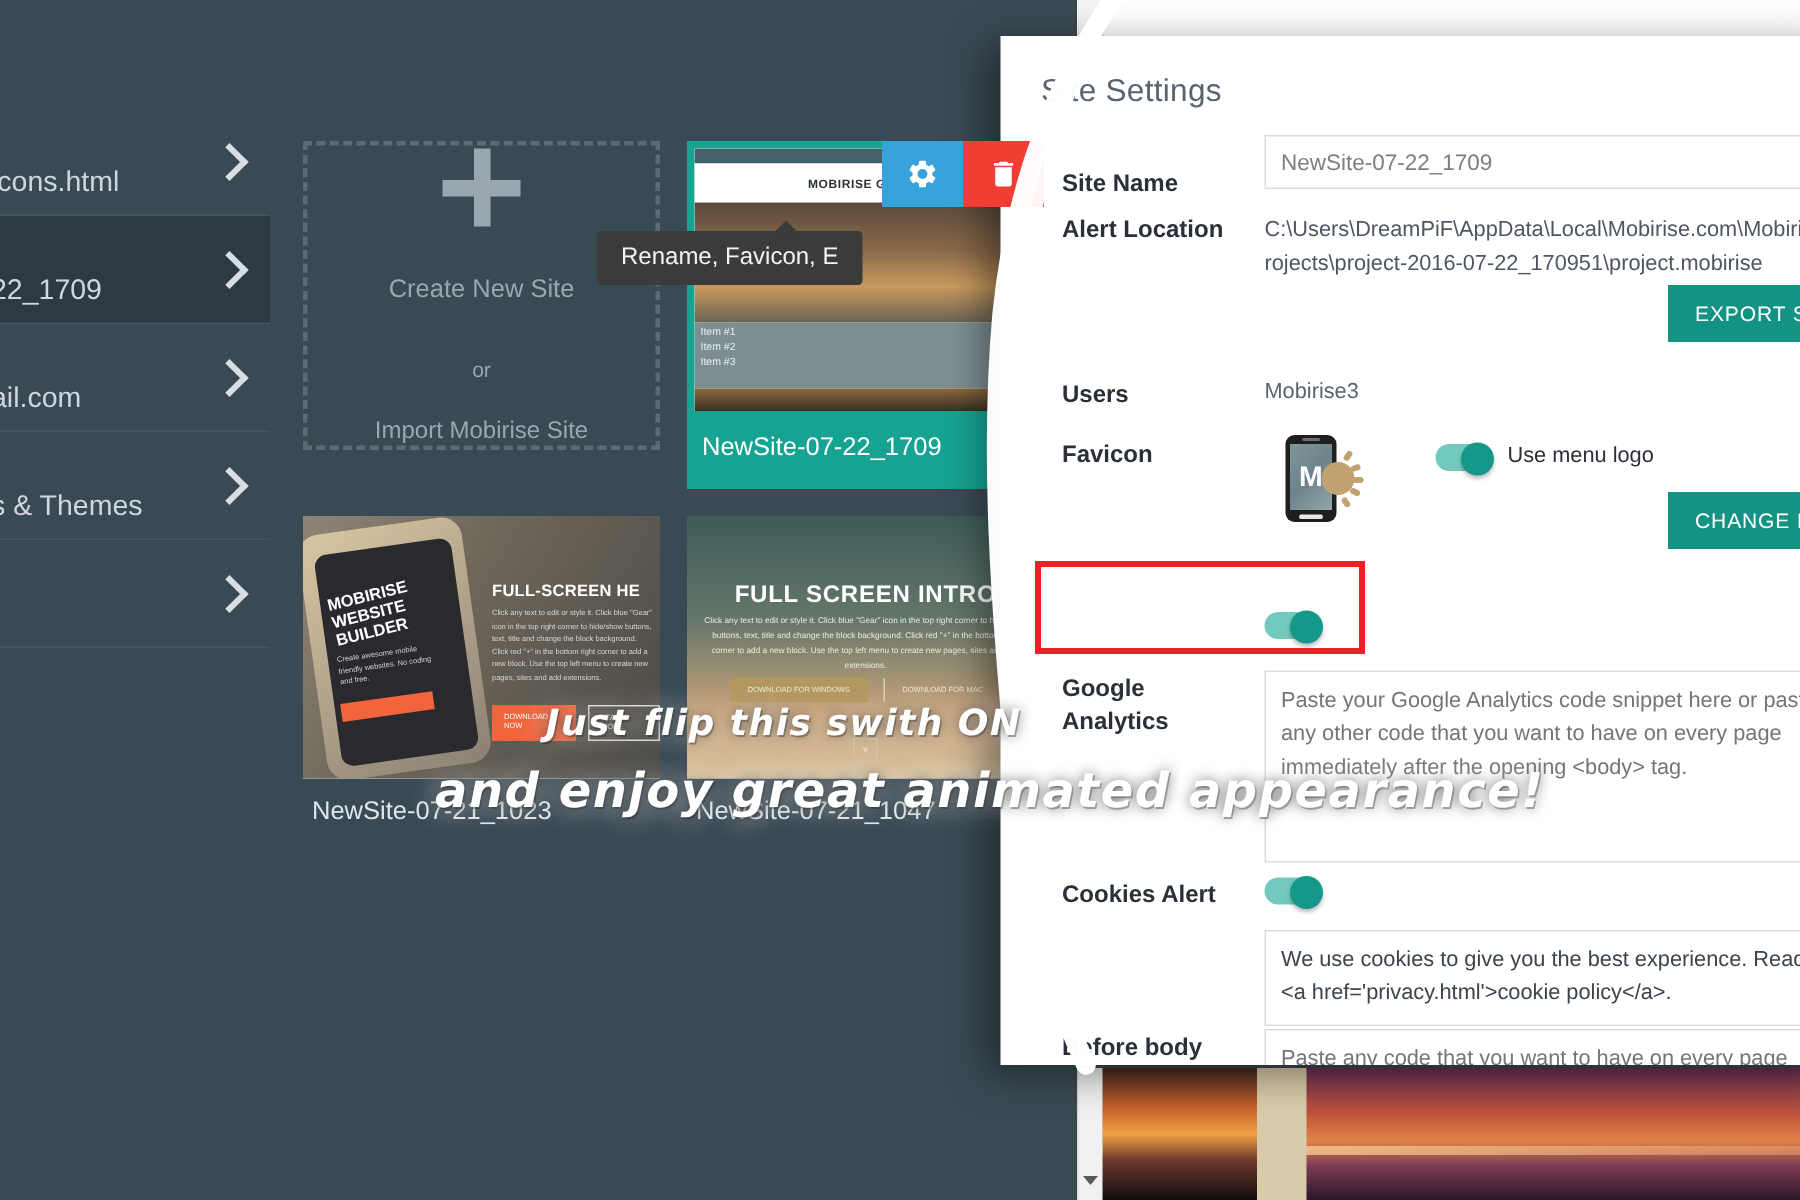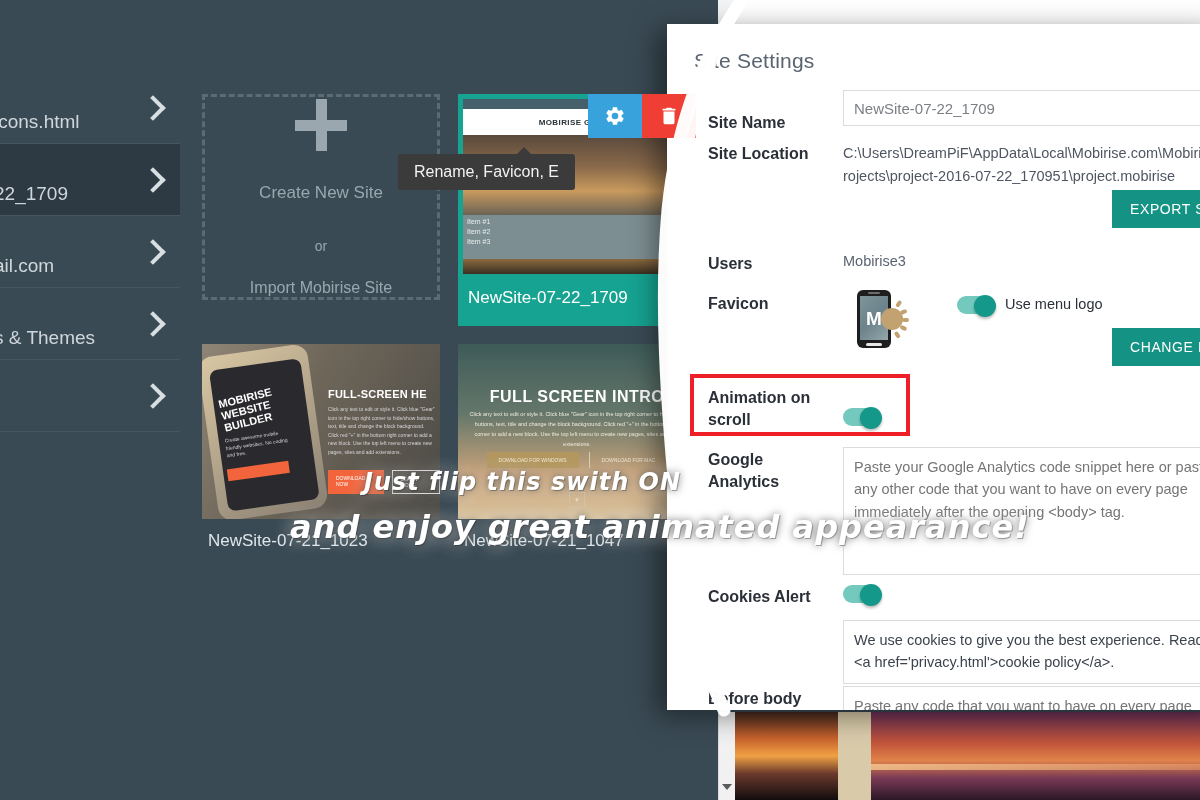--- a/index.html
+++ b/index.html
@@ -445,21 +445,21 @@
       <i></i>
     </div>
 
   <div class="dialog">
 
     <div class="dlg-title">Site Settings</div>
 
     <div class="lbl" style="top:88px;">Site Name</div>
     <input class="field-input" style="top: 66px;" value="NewSite-07-22_1709">
 
-    <div class="lbl" style="top:119px;">Site Location</div>
+    <div class="lbl" style="top:119px;">Alert Location</div>
     <div class="pathtext" style="top:118px;">C:\Users\DreamPiF\AppData\Local\Mobirise.com\Mobirise\Projects\p</div>
     <div class="pathtext" style="top:141px;">rojects\project-2016-07-22_170951\project.mobirise</div>
 
     <button class="btn-teal" style="left:445px; top:166px;">EXPORT SITE</button>
 
     <div class="lbl" style="top:229px;">Users</div>
     <div class="valtext" style="top:229px;">Mobirise3</div>
 
     <div class="lbl" style="top:269px;">Favicon</div>
     <div class="favicon" style="left:188px; top:266px;">
@@ -481,24 +481,20 @@
     </div>
 
     <div class="switch" style="left:290px; top:271px;">
       <span class="track"></span>
       <span class="knob"></span>
     </div>
     <div class="switch-label" style="left:338px; top:272px;">Use menu logo</div>
 
     <button class="btn-teal" style="left:445px; top:304px;">CHANGE FAVICON</button>
 
-    <div class="lbl" style="top:363px;">
-      <span>Animation on</span><br>
-      <span>scroll</span>
-    </div>
     <div class="switch" style="left:176px; top:383px;">
       <span class="track"></span>
       <span class="knob"></span>
     </div>
 
     <div class="lbl" style="top:425px;">Google Analytics</div>
     <textarea class="ta" style="top: 423px; width: 400px; height: 128px;" placeholder="Paste your Google Analytics code snippet here or paste any other code that you want to have on every page immediately after the opening &lt;body&gt; tag."></textarea>
 
     <div class="lbl" style="top:562px;">Cookies Alert</div>
     <div class="switch" style="left:176px; top:560px;">

